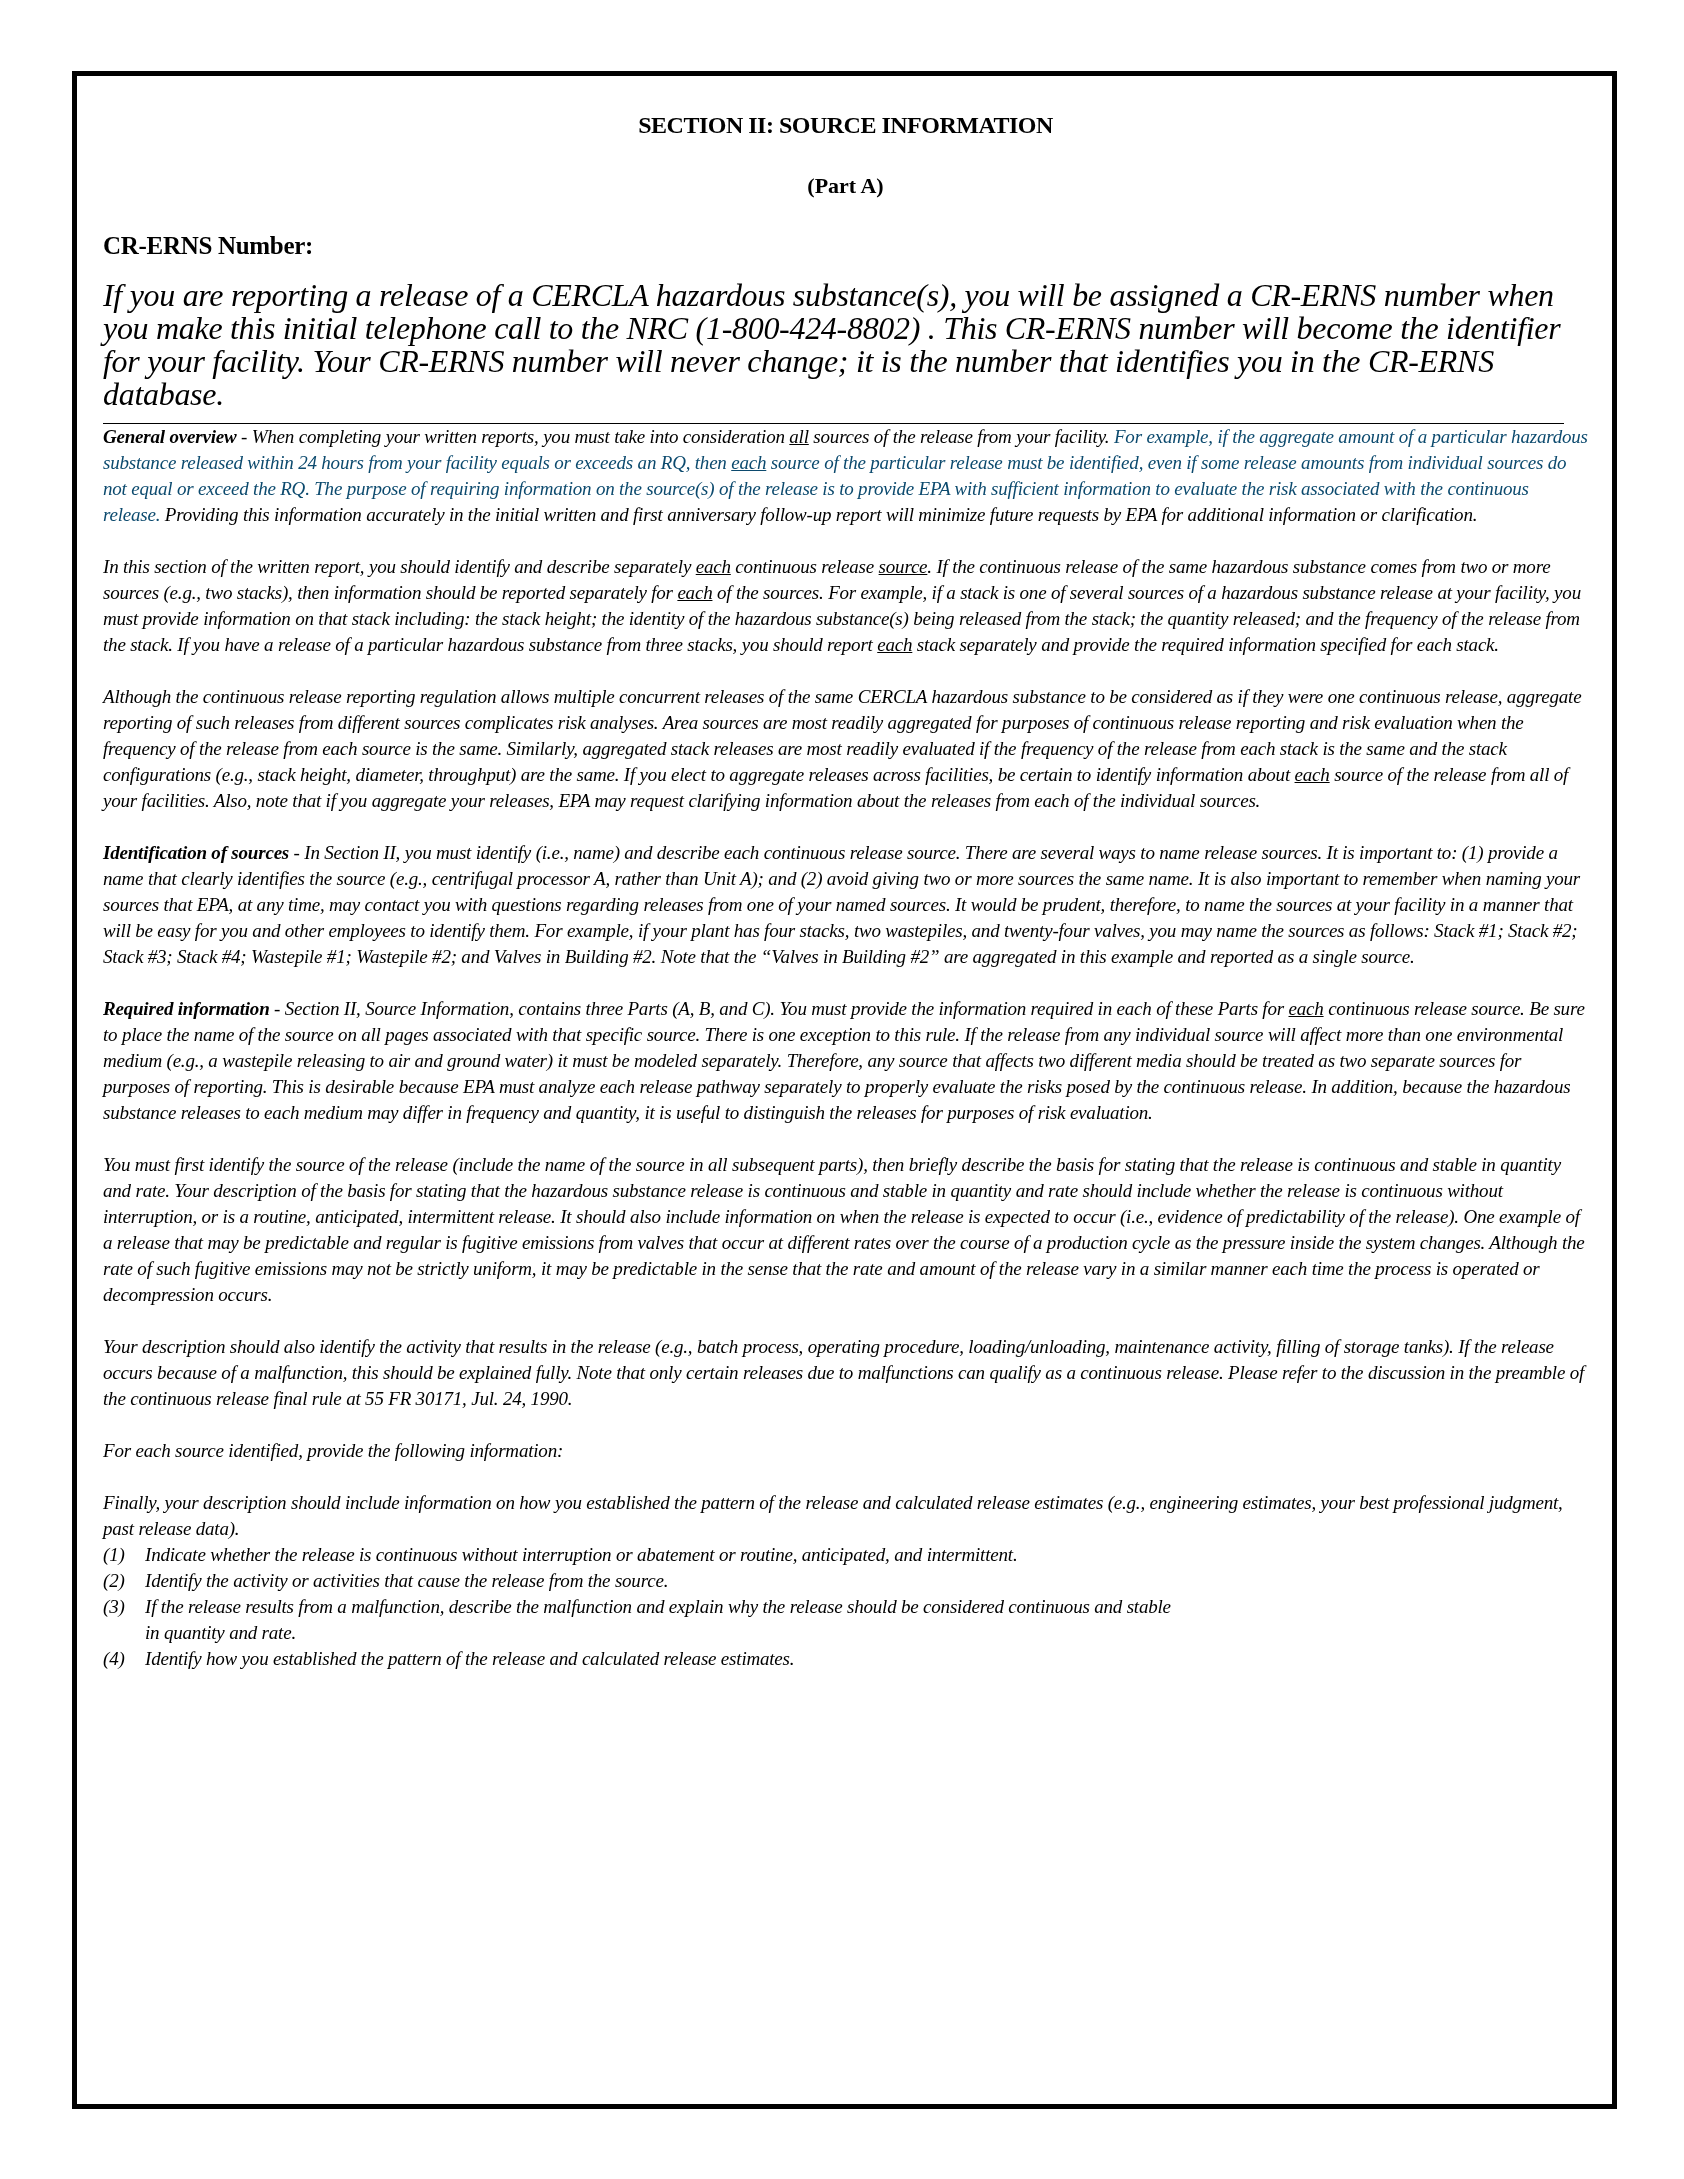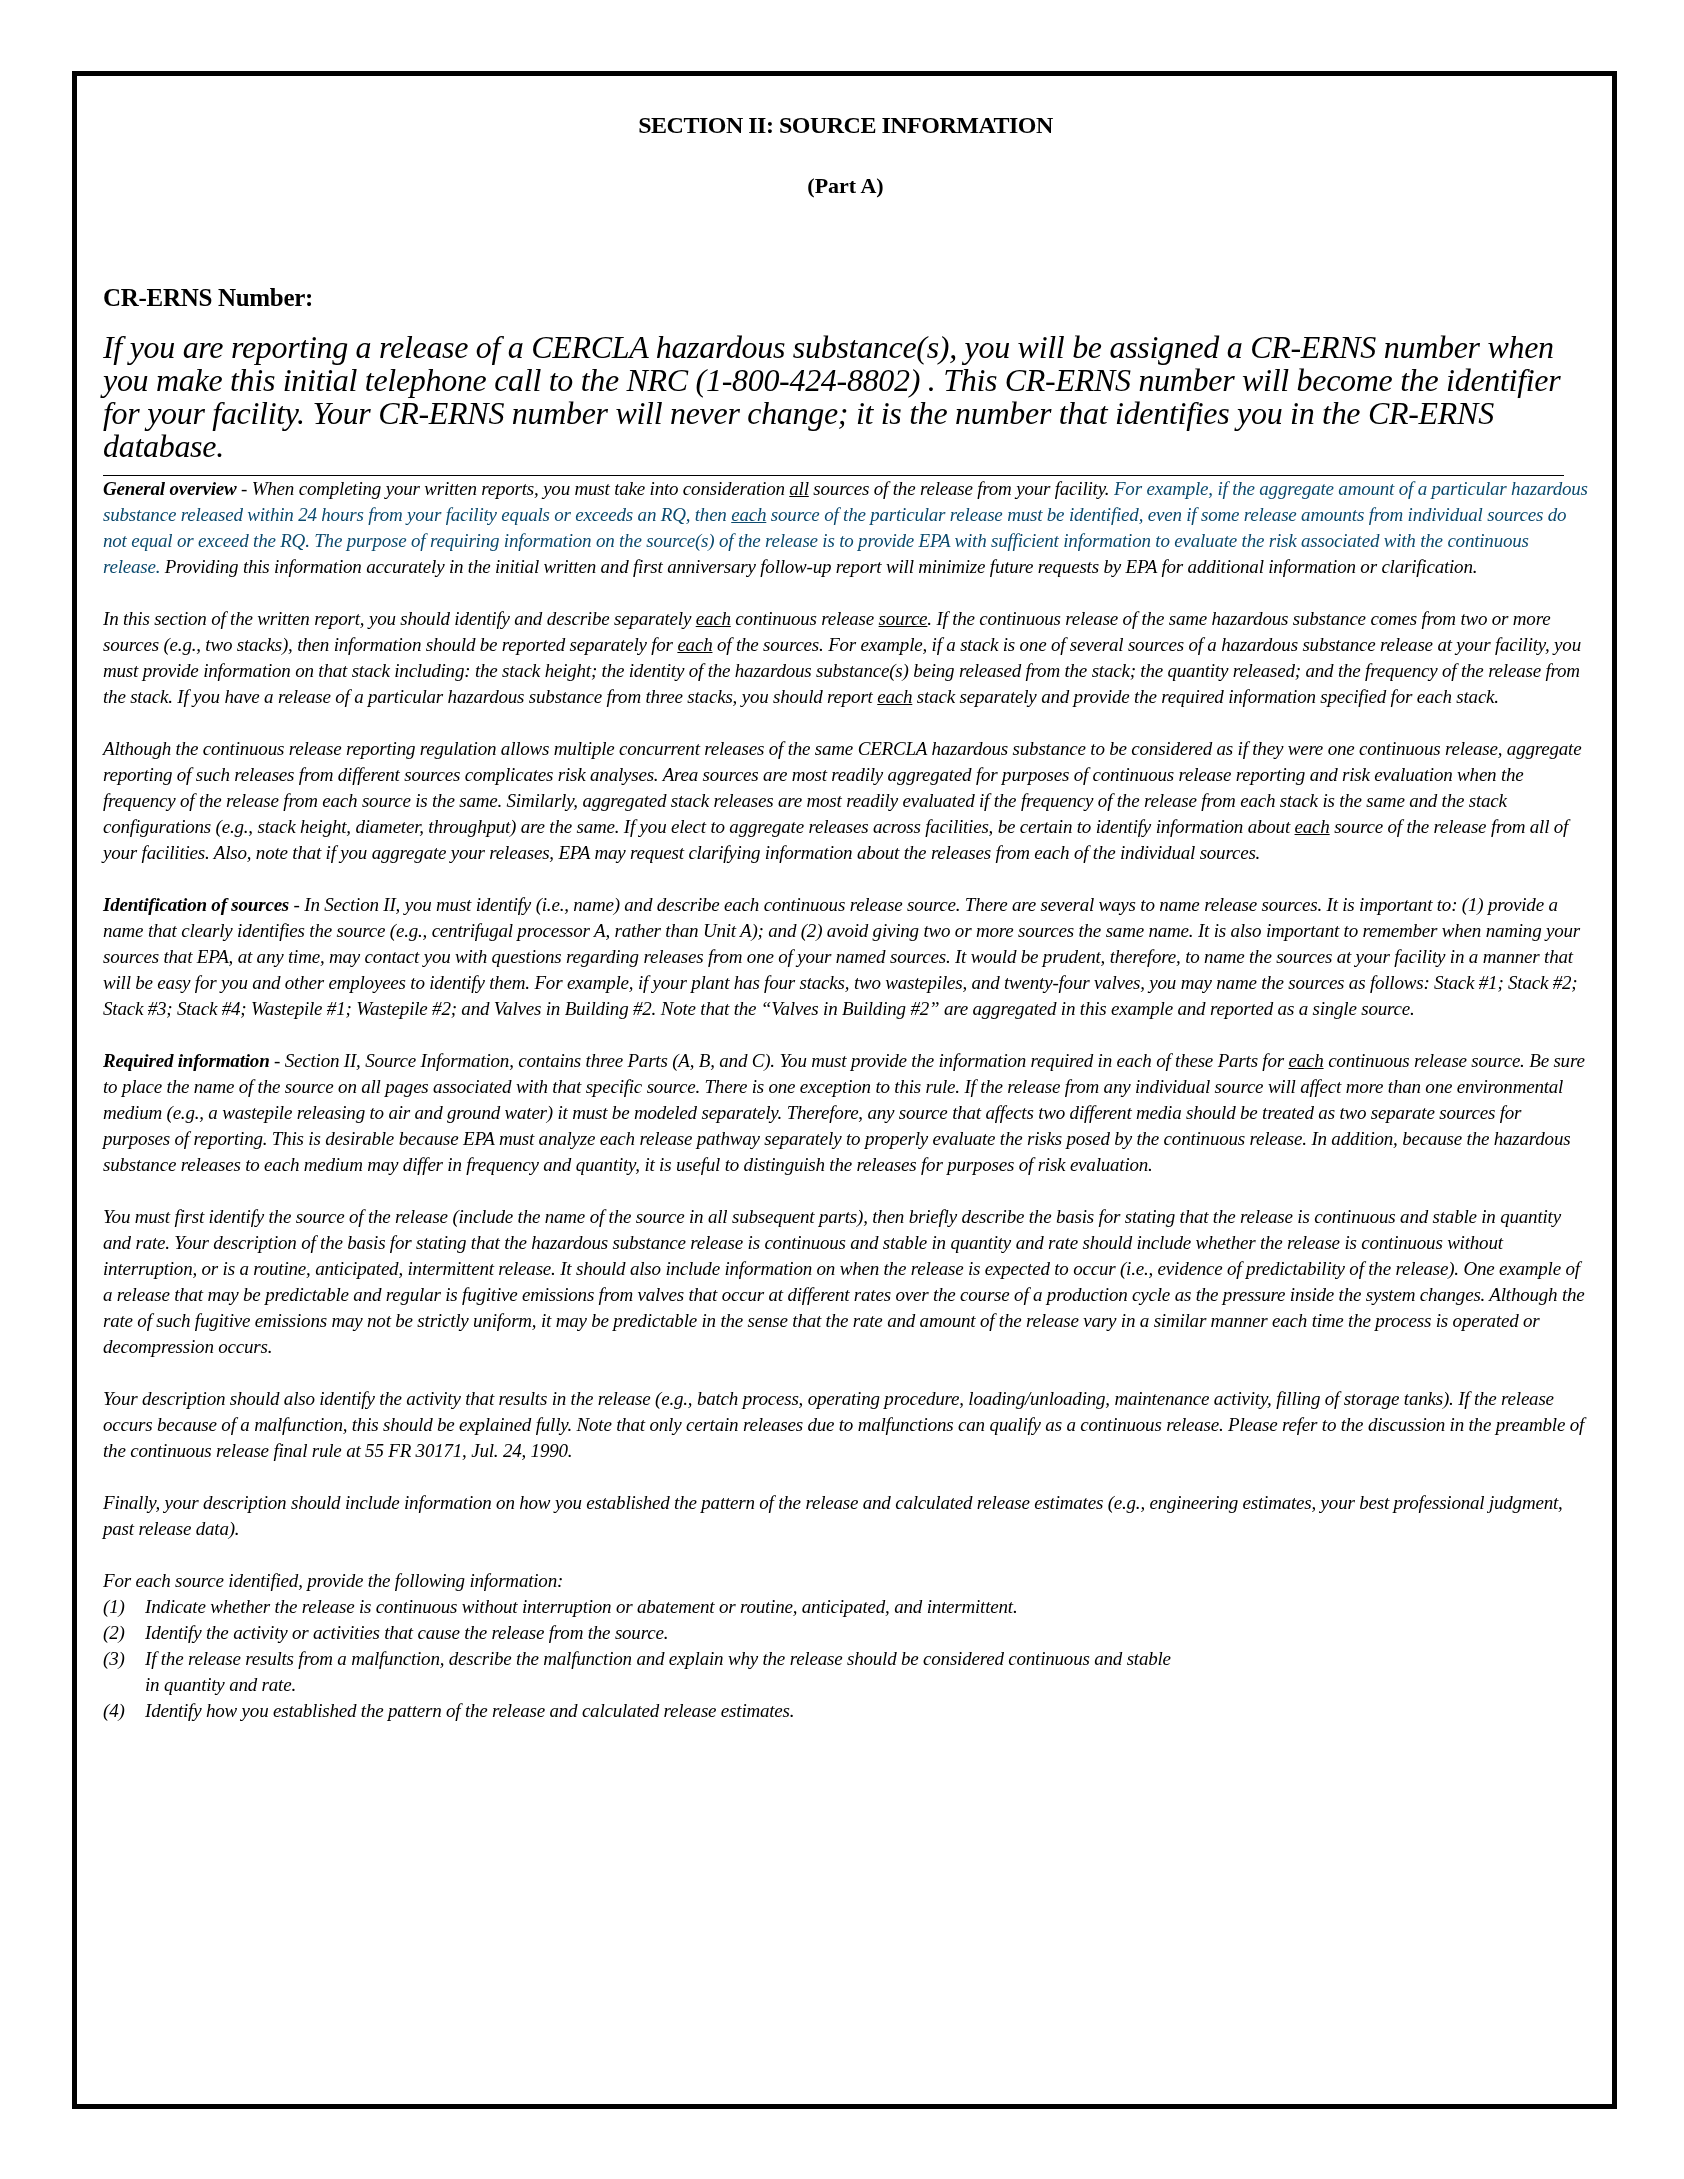--- a/index.html
+++ b/index.html
@@ -9,21 +9,21 @@
     border: 5px solid #000; box-sizing: content-box;
   }
   .content {
     position: absolute; left: 103px; top: 95px; width: 1485px;
     font-family: "Liberation Serif", "DejaVu Serif", serif; color: #000;
   }
   .title-block { text-align: center; font-weight: bold; }
   .title-1 { font-size: 33px; line-height: 40px; margin-top: 4px; letter-spacing: -0.5px; }
   .title-2 { font-size: 24px; line-height: 40px; margin-top: 10px; letter-spacing: -0.5px; }
   .title-3 { font-size: 22px; line-height: 26px; margin-top: 28px; }
-  .crerns-heading { font-size: 25px; font-weight: bold; margin-top: 84px; line-height: 30px; letter-spacing: -0.3px; }
+  .crerns-heading { font-size: 25px; font-weight: bold; margin-top: 32px; line-height: 30px; letter-spacing: -0.3px; }
   .crerns-body { font-size: 32px; font-style: italic; line-height: 33px; margin-top: 18px; letter-spacing: -0.3px; }
   .rule { border: none; border-top: 1.5px solid #000; margin: 12px 24px 0 0; }
   .para { font-size: 19px; font-style: italic; line-height: 26px; margin: 0; letter-spacing: -0.2px; }
   .para + .para { margin-top: 26px; }
   .green { color: #0c4a6e; }
   .u { text-decoration: underline; }
   .lead { font-weight: bold; }
   .part-a-heading { font-size: 19px; font-style: italic; font-weight: bold; text-decoration: underline; line-height: 26px; margin-top: 6px; letter-spacing: -0.2px; }
   .list-intro { margin-top: 26px; }
   ol.req-list { list-style: none; margin: 0; padding: 0; }
@@ -54,23 +54,23 @@
 
   <p class="para"><span>Although the continuous release reporting regulation allows multiple concurrent releases of the same CERCLA hazardous substance to be considered as if they were one continuous release, aggregate reporting of such releases from different sources complicates risk analyses.  Area sources are most readily aggregated for purposes of continuous release reporting and risk evaluation when the frequency of the release from each source is the same.  Similarly, aggregated stack releases are most readily evaluated if the frequency of the release from each stack is the same and the stack configurations (e.g., stack height, diameter, throughput) are the same.  If you elect to aggregate releases across facilities, be certain to identify information about </span><span class="u">each</span><span> source of the release from all of your facilities.  Also, note that if you aggregate your releases, EPA may request clarifying information about the releases from each of the individual sources.</span></p>
 
   <p class="para"><span class="lead">Identification of sources</span><span> - In Section II, you must identify (i.e., name) and describe each continuous release source.  There are several ways to name release sources.  It is important to:  (1) provide a name that clearly identifies the source (e.g., centrifugal processor A, rather than Unit A); and (2) avoid giving two or more sources the same name.  It is also important to remember when naming your sources that EPA, at any time, may contact you with questions regarding releases from one of your named sources.  It would be prudent, therefore, to name the sources at your facility in a manner that will be easy for you and other employees to identify them.  For example, if your plant has four stacks, two wastepiles, and twenty-four valves, you may name the sources as follows:  Stack #1; Stack #2; Stack #3; Stack #4; Wastepile #1; Wastepile #2; and Valves in Building #2.  Note that the “Valves in Building #2” are aggregated in this example and reported as a single source.</span></p>
 
   <p class="para"><span class="lead">Required information</span><span>  - Section II, Source Information, contains three Parts (A, B, and C).  You must provide the information required in each of these Parts for </span><span class="u">each</span><span> continuous release source.  Be sure to place the name of the source on all pages associated with that specific source.  There is one exception to this rule.  If the release from any individual source will affect more than one environmental medium (e.g., a wastepile releasing to air and ground water) it must be modeled separately.  Therefore, any source that affects two different media should be treated as two separate sources for purposes of reporting.  This is desirable because EPA must analyze each release pathway separately to properly evaluate the risks posed by the continuous release.  In addition, because the hazardous substance releases to each medium may differ in frequency and quantity, it is useful to distinguish the releases for purposes of risk evaluation.</span></p>
 
 
   <p class="para" style="margin-top:26px">You must first identify the source of the release (include the name of the source in all subsequent parts), then briefly describe the basis for stating that the release is continuous and stable in quantity and rate.  Your description of the basis for stating that the hazardous substance release is continuous and stable in quantity and rate should include whether the release is continuous without interruption, or is a routine, anticipated, intermittent release.  It should also include information on when the release is expected to occur (i.e., evidence of predictability of the release).  One example of a release that may be predictable and regular is fugitive emissions from valves that occur at different rates over the course of a production cycle as the pressure inside the system changes.  Although the rate of such fugitive emissions may not be strictly uniform, it may be predictable in the sense that the rate and amount of the release vary in a similar manner each time the process is operated or decompression occurs.</p>
   <p class="para">Your description should also identify the activity that results in the release (e.g., batch process, operating procedure, loading/unloading, maintenance activity, filling of storage tanks).  If the release occurs because of a malfunction, this should be explained fully.  Note that only certain releases due to malfunctions can qualify as a continuous release.  Please refer to the discussion in the preamble of the continuous release final rule at 55 FR 30171, Jul. 24, 1990.</p>
+  <p class="para list-intro">For each source identified, provide the following information:</p>
+
   <p class="para">Finally, your description should include information on how you established the pattern of the release and calculated release estimates (e.g., engineering estimates, your best professional judgment, past release data).</p>
-
-  <p class="para list-intro">For each source identified, provide the following information:</p>
   <ol class="req-list">
     <li>
         <span class="num">(1)</span>
         <span class="txt">Indicate whether the release is continuous without interruption or abatement or routine, anticipated, and intermittent.</span>
       </li>
     <li>
         <span class="num">(2)</span>
         <span class="txt">Identify the activity or activities that cause the release from the source.</span>
       </li>
     <li>

